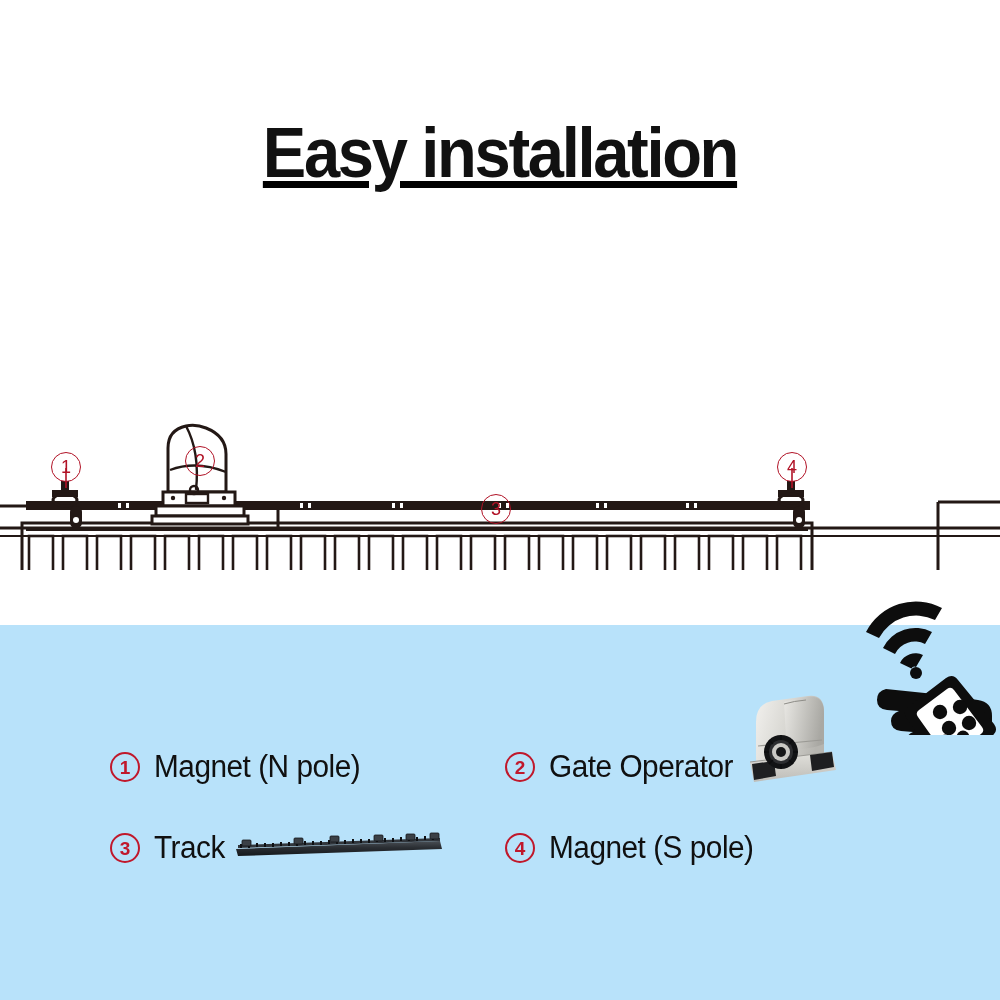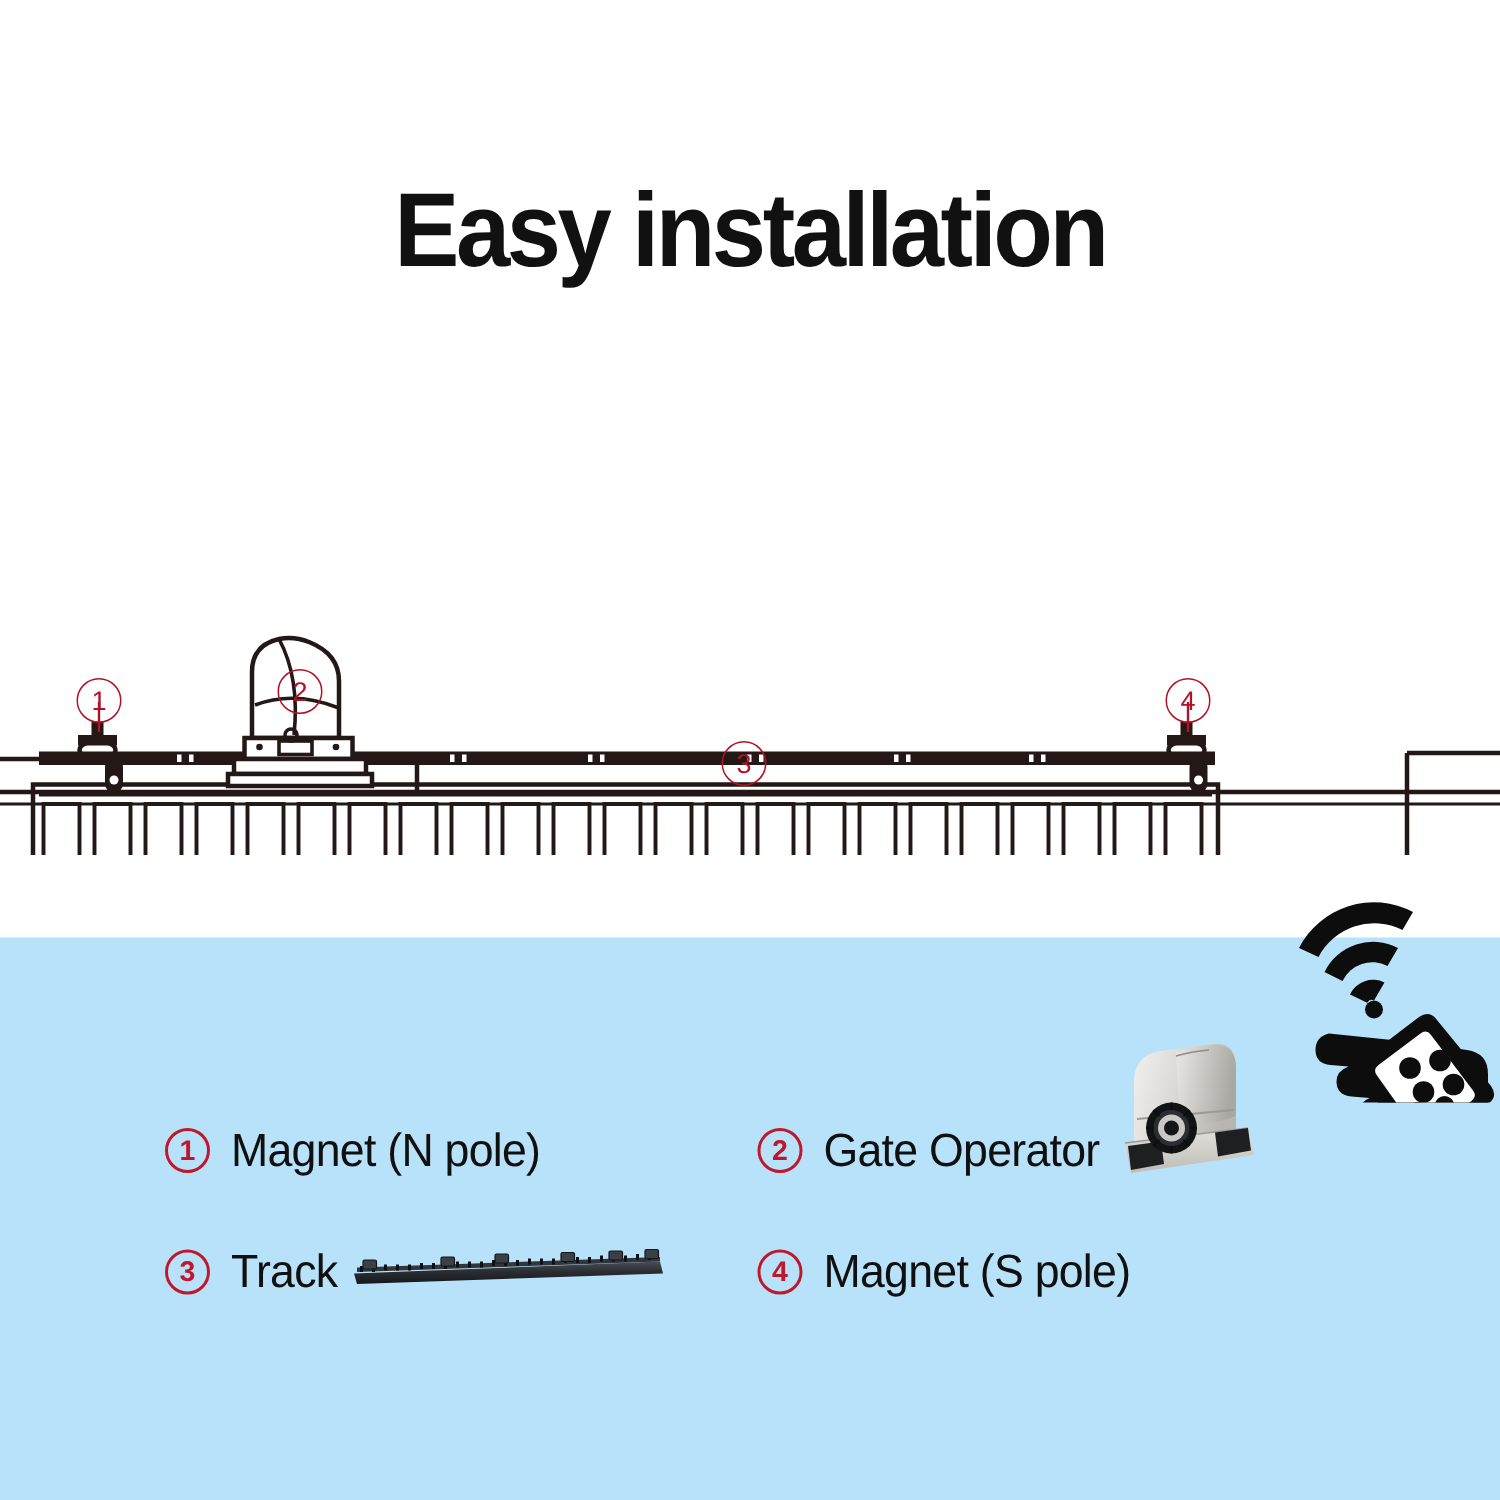--- a/index.html
+++ b/index.html
@@ -19,20 +19,21 @@
   
   #title-area {
     position: absolute;
     left: 0;
     top: 105px;
     width: 1000px;
     height: 95px;
     display: flex;
     align-items: center;
     justify-content: center;
+    text-decoration: underline;
   }
   #page-title {
     font-family: "Liberation Sans", sans-serif;
     font-weight: bold;
     font-size: 70px;
     letter-spacing: -2.5px;
     color: #111111;
     transform: scaleX(0.93);
     white-space: nowrap;
     line-height: 1;

